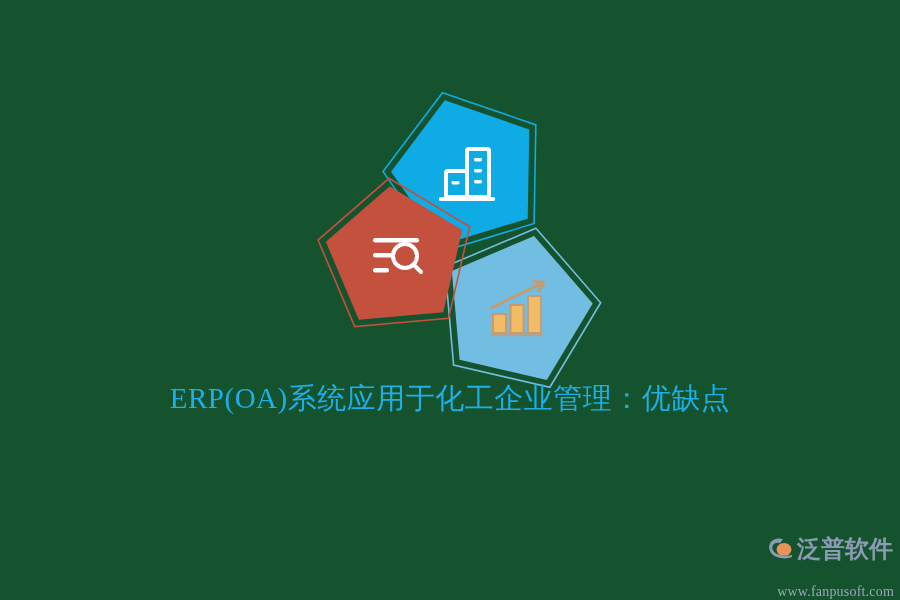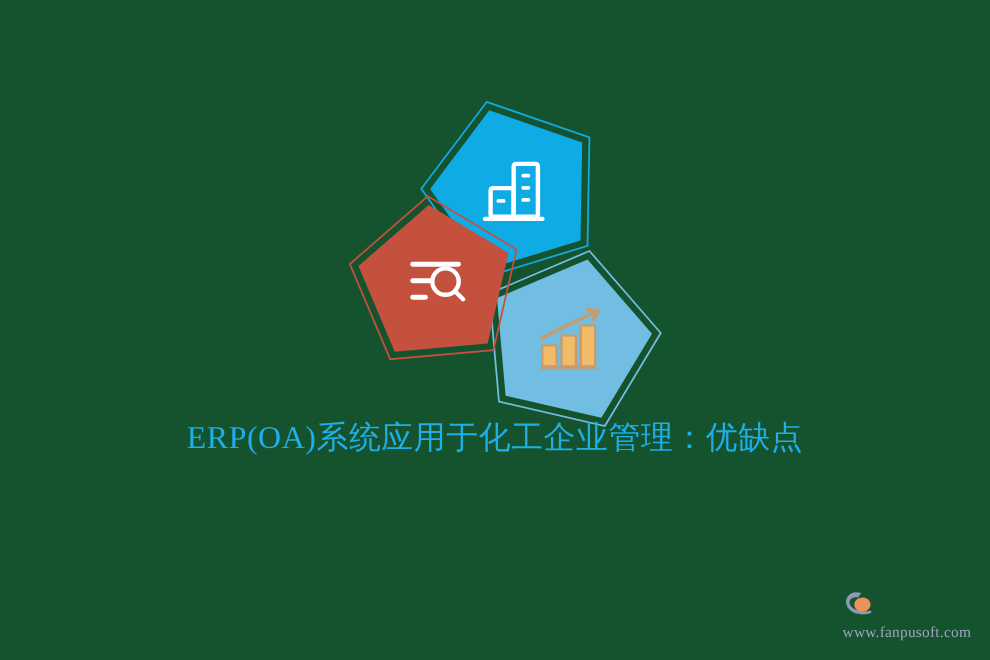--- a/index.html
+++ b/index.html
@@ -83,22 +83,22 @@
     letter-spacing: 0px;
     line-height: 30px;
     margin-left: 1px;
   }
   #logo-url {
     font-family: "Liberation Serif", "DejaVu Serif", serif;
     font-size: 14px;
     color: #9AA6BC;
     letter-spacing: 0.2px;
     line-height: 16px;
-    margin-top: 2px;
-    text-align: left;
+    margin-top: 18px;
+    text-align: right;
     width: 128px;
   }
 </style>
 </head>
 <body>
 
 <div id="page">
 
   <div id="hero-graphic">
     <svg viewBox="0 0 310 300" xmlns="http://www.w3.org/2000/svg">
@@ -176,17 +176,18 @@
         <svg viewBox="0 0 30 30" xmlns="http://www.w3.org/2000/svg">
 
           <path d="M26 23 C 22 25 15 25 9.5 22.5 C 3.5 19.5 1.5 13 4.5 8.5
                    C 7 4.6 12.5 3.5 17 5.2 L 14 9.2 C 10.8 8.2 7.6 9.4 6.6 12
                    C 5.5 15.2 7.8 18.6 11.8 20.2 C 16 21.9 21.8 22.3 26 21 Z" fill="#8C9BB5"></path>
 
           <path d="M15.5 21.8 C 12.6 20.8 10.6 18.4 10.6 15.6 C 10.6 12 13.9 9.1 18 9.1
                    C 22.1 9.1 25.4 12 25.4 15.6 C 25.4 18.2 23.7 20.5 21.2 21.5 Z" fill="#E8935A"></path>
         </svg>
       </span>
+      <span id="logo-wordmark">泛普软件</span>
     </div>
     <div id="logo-url">www.fanpusoft.com</div>
   </div>
 
 </div>
 
 </body></html>

